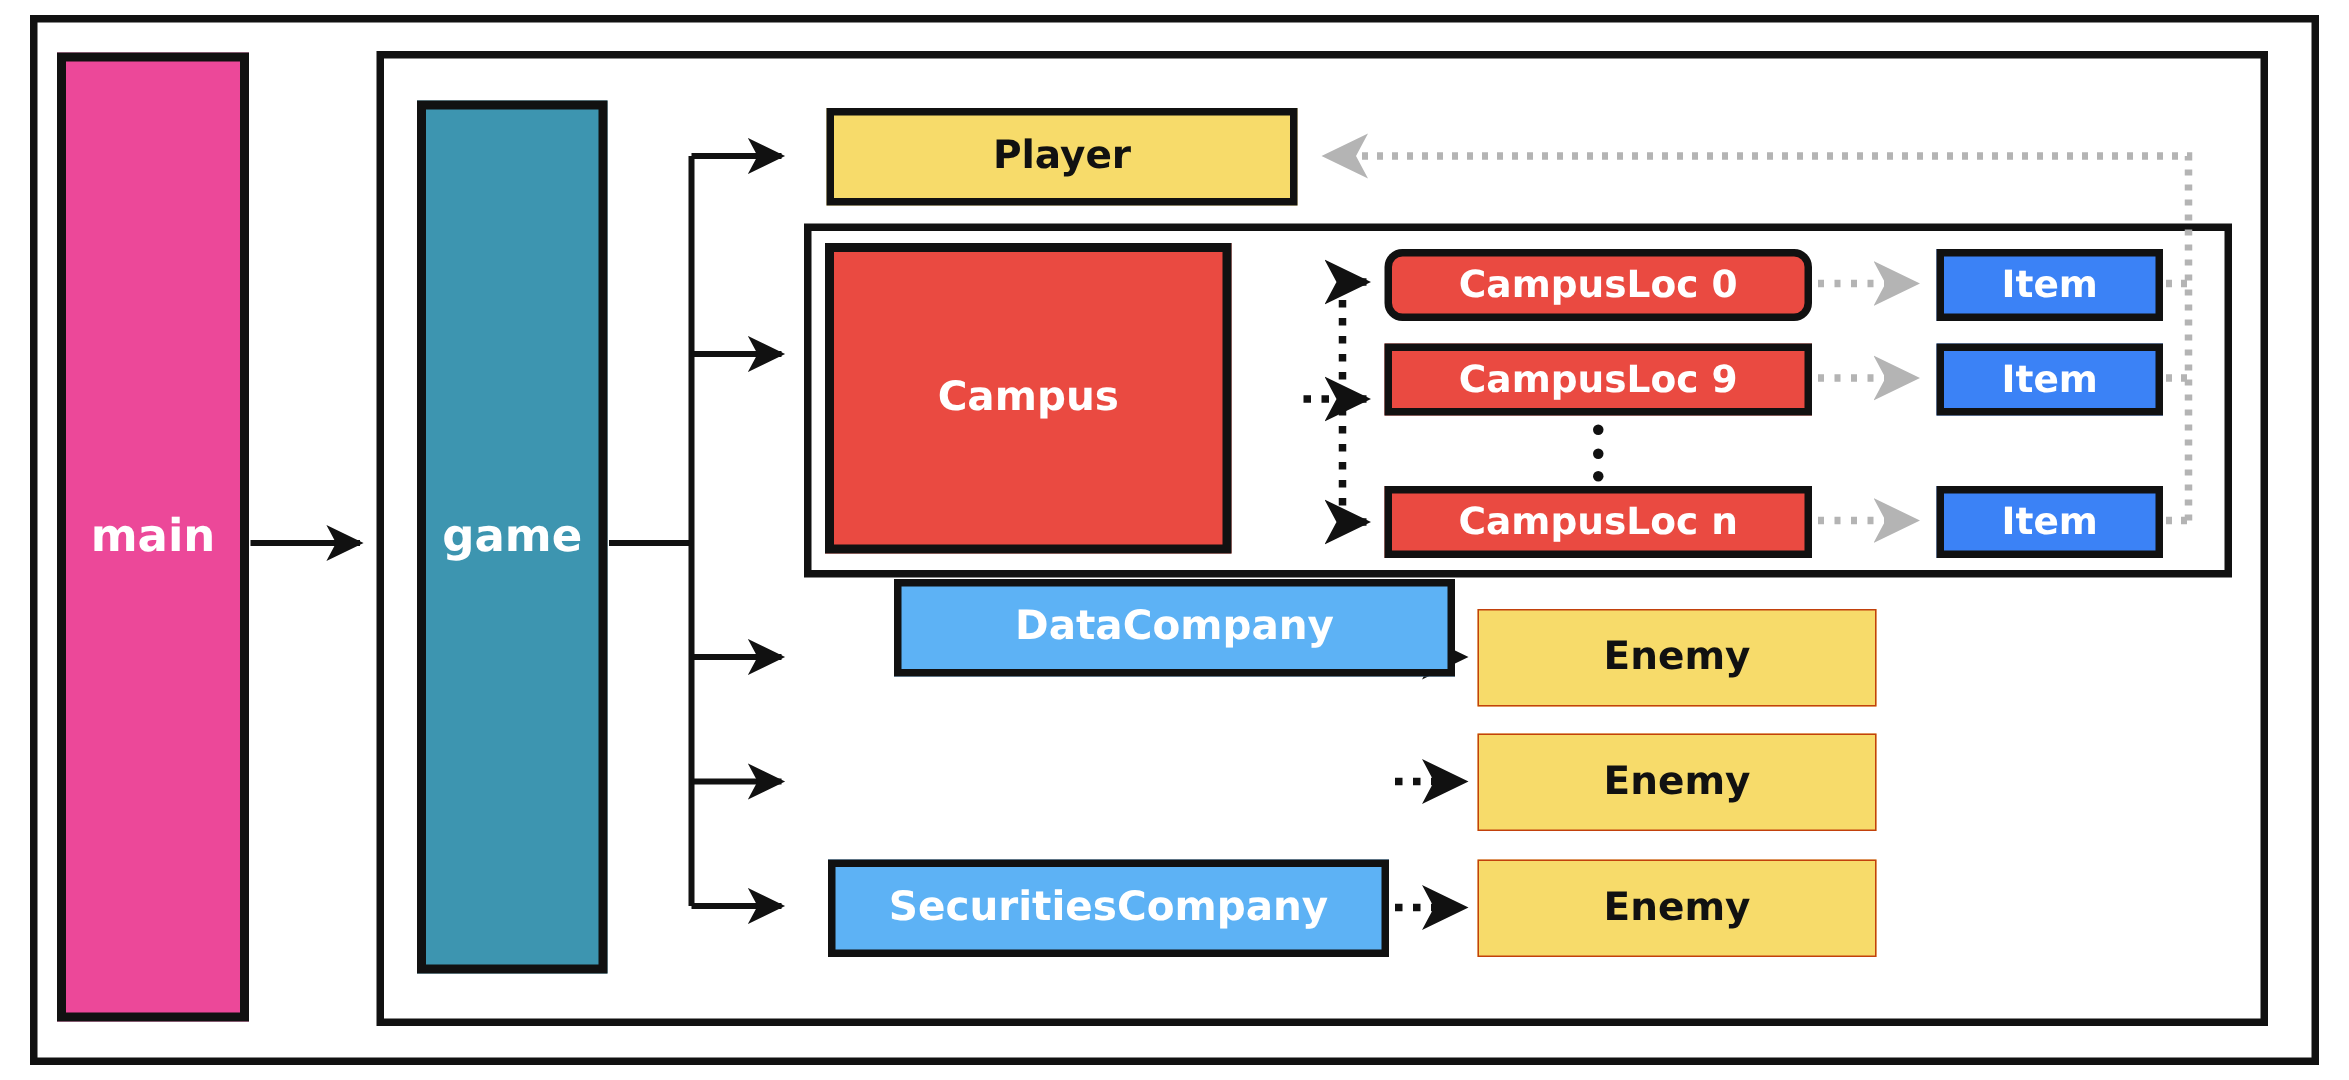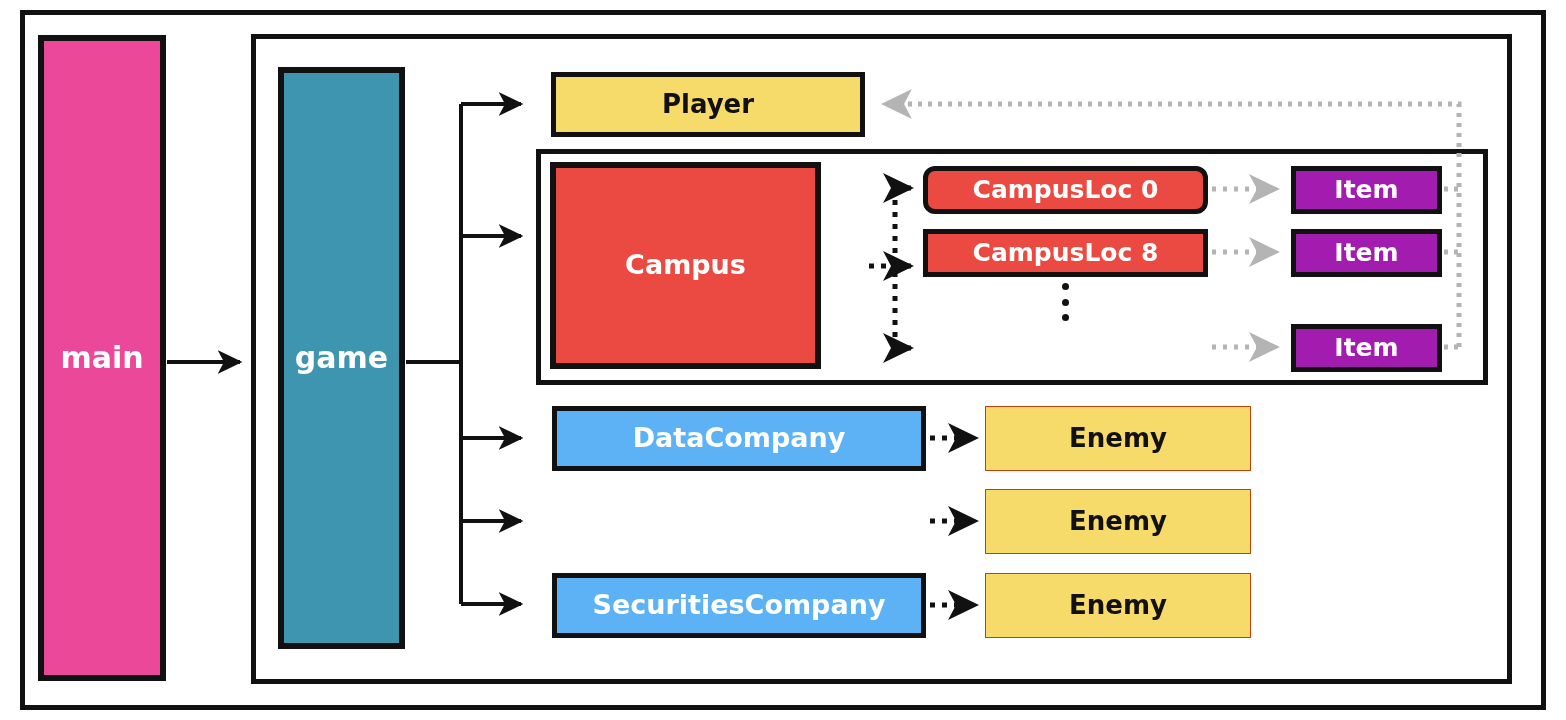--- a/index.html
+++ b/index.html
@@ -70,32 +70,32 @@
   .campusloc-box {
     left: 923px; width: 285px; height: 48px;
     background: #ea4a41; border: 5px solid #111111;
     color: #ffffff; font-size: 25px;
   }
   #campusloc-0 { top: 166px; border-radius: 12px; }
   #campusloc-1 { top: 229px; }
   #campusloc-n { top: 324px; }
   .item-box {
     left: 1291px; width: 151px; height: 48px;
-    background: #a21caf; border: 5px solid #111111;
+    background: #3b82f6; border: 5px solid #111111;
     color: #ffffff; font-size: 25px;
   }
   #item-0 { top: 166px; }
   #item-1 { top: 229px; }
   #item-n { top: 324px; }
   .company-box {
     left: 552px; width: 374px; height: 65px;
     background: #5db2f5; border: 5px solid #111111;
     color: #ffffff; font-size: 27px;
   }
-  #company-0 { top: 406px; }
+  #company-0 { top: 386px; margin-left: 44px; }
   #company-1 { top: 489px; }
   #company-2 { top: 573px; }
   .enemy-box {
     left: 985px; width: 266px; height: 65px;
     background: #f7db6a; border: 1px solid #c2410c;
     color: #111111; font-size: 26px;
   }
   #enemy-0 { top: 406px; }
   #enemy-1 { top: 489px; }
   #enemy-2 { top: 573px; }
@@ -185,21 +185,22 @@
 
   <div class="box" id="main-box">main</div>
 
   <div class="box" id="player-box">Player</div>
 
   <div class="box" id="game-box">game</div>
 
   <div class="box" id="campus-box">Campus</div>
 
   <div class="box campusloc-box" id="campusloc-0">CampusLoc 0</div>
-  <div class="box campusloc-box" id="campusloc-1">CampusLoc 8</div>
+  <div class="box campusloc-box" id="campusloc-1">CampusLoc 9</div>
+  <div class="box campusloc-box" id="campusloc-n">CampusLoc n</div>
 
   <div id="campus-ellipsis">
     <span></span>
     <span></span>
     <span></span>
   </div>
 
   <div class="box item-box" id="item-0">Item</div>
   <div class="box item-box" id="item-1">Item</div>
   <div class="box item-box" id="item-n">Item</div>

